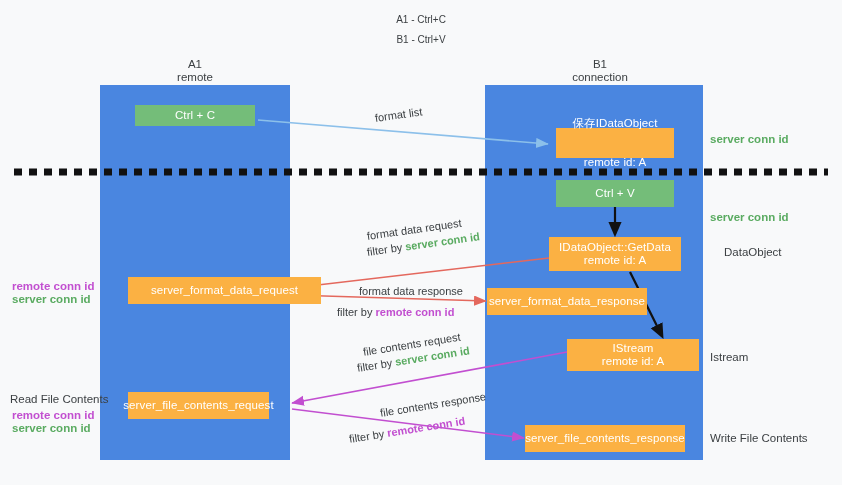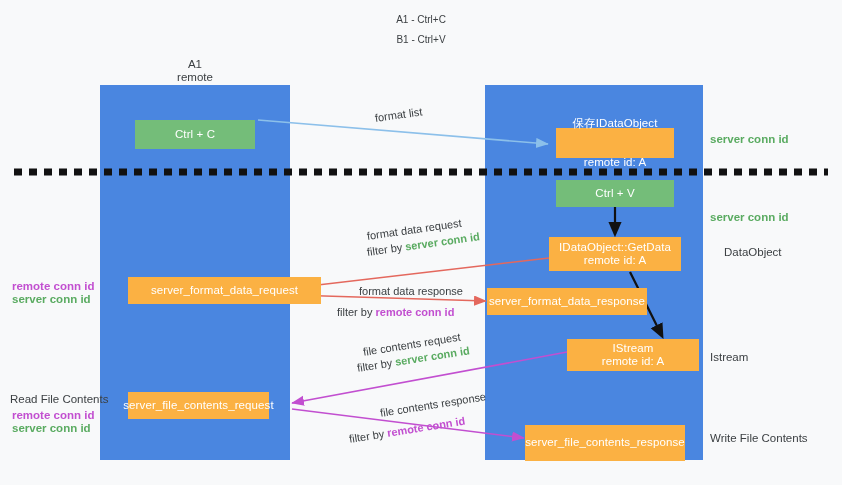--- a/index.html
+++ b/index.html
@@ -112,20 +112,24 @@
 
 <div id="canvas">
 
   <div class="title">A1 - Ctrl+C
 B1 - Ctrl+V</div>
 
   <div class="lane-header" style="left:135px; top:58px; width:120px;">
     <span class="l1">A1</span>
     <span class="l2">remote</span>
   </div>
+  <div class="lane-header" style="left:540px; top:58px; width:120px;">
+    <span class="l1">B1</span>
+    <span class="l2">connection</span>
+  </div>
 
   <div class="lane" style="left:100px; top:85px; width:190px; height:375px;"></div>
   <div class="lane" style="left:485px; top:85px; width:218px; height:375px;"></div>
 
   <svg class="overlay" viewBox="0 0 842 485">
     <defs>
       <marker id="ah-blue" markerWidth="9" markerHeight="9" refX="7.5" refY="3.2" orient="auto">
         <path d="M0,0 L8,3.2 L0,6.4 z" fill="#8cc0ea"></path>
       </marker>
       <marker id="ah-red" markerWidth="9" markerHeight="9" refX="7.5" refY="3.2" orient="auto">
@@ -149,21 +153,21 @@
 
     <line x1="549" y1="258" x2="292" y2="288" stroke="#e4685d" stroke-width="1.6" marker-end="url(#ah-red)"></line>
 
     <line x1="292" y1="295" x2="486" y2="301" stroke="#e4685d" stroke-width="1.6" marker-end="url(#ah-red)"></line>
 
     <line x1="567" y1="352" x2="292" y2="403" stroke="#c24fd0" stroke-width="1.6" marker-end="url(#ah-mag)"></line>
 
     <line x1="292" y1="409" x2="524" y2="438" stroke="#c24fd0" stroke-width="1.6" marker-end="url(#ah-mag)"></line>
   </svg>
 
-  <div class="node green" style="left:135px; top:120px; width:120px; height:29px;">
+  <div class="node green" style="left:135px; top:105px; width:120px; height:21px;">
     <span>Ctrl + C</span>
   </div>
 
   <div class="node orange" style="left:556px; top:128px; width:118px; height:30px;gap:26px;">
     <span>保存IDataObject</span>
     <span class="line2">remote id: A</span>
   </div>
 
   <div class="node green" style="left:556px; top:180px; width:118px; height:27px;">
     <span>Ctrl + V</span>
@@ -184,21 +188,21 @@
   </div>
 
   <div class="node orange" style="left:487px; top:288px; width:160px; height:27px;">
     <span>server_format_data_response</span>
   </div>
 
   <div class="node orange" style="left:128px; top:392px; width:141px; height:27px;">
     <span>server_file_contents_request</span>
   </div>
 
-  <div class="node orange" style="left:525px; top:425px; width:160px; height:36px;">
+  <div class="node orange" style="left:525px; top:425px; width:160px; height:27px;">
     <span>server_file_contents_response</span>
   </div>
 
   <div class="annot green" style="left:710px; top:132px;">server conn id</div>
 
   <div class="annot green" style="left:710px; top:210px;">server conn id</div>
 
   <div class="annot black" style="left:710px; top:245px;margin-left:14px;">DataObject</div>
 
   <div class="annot black" style="left:710px; top:350px;">Istream</div>

